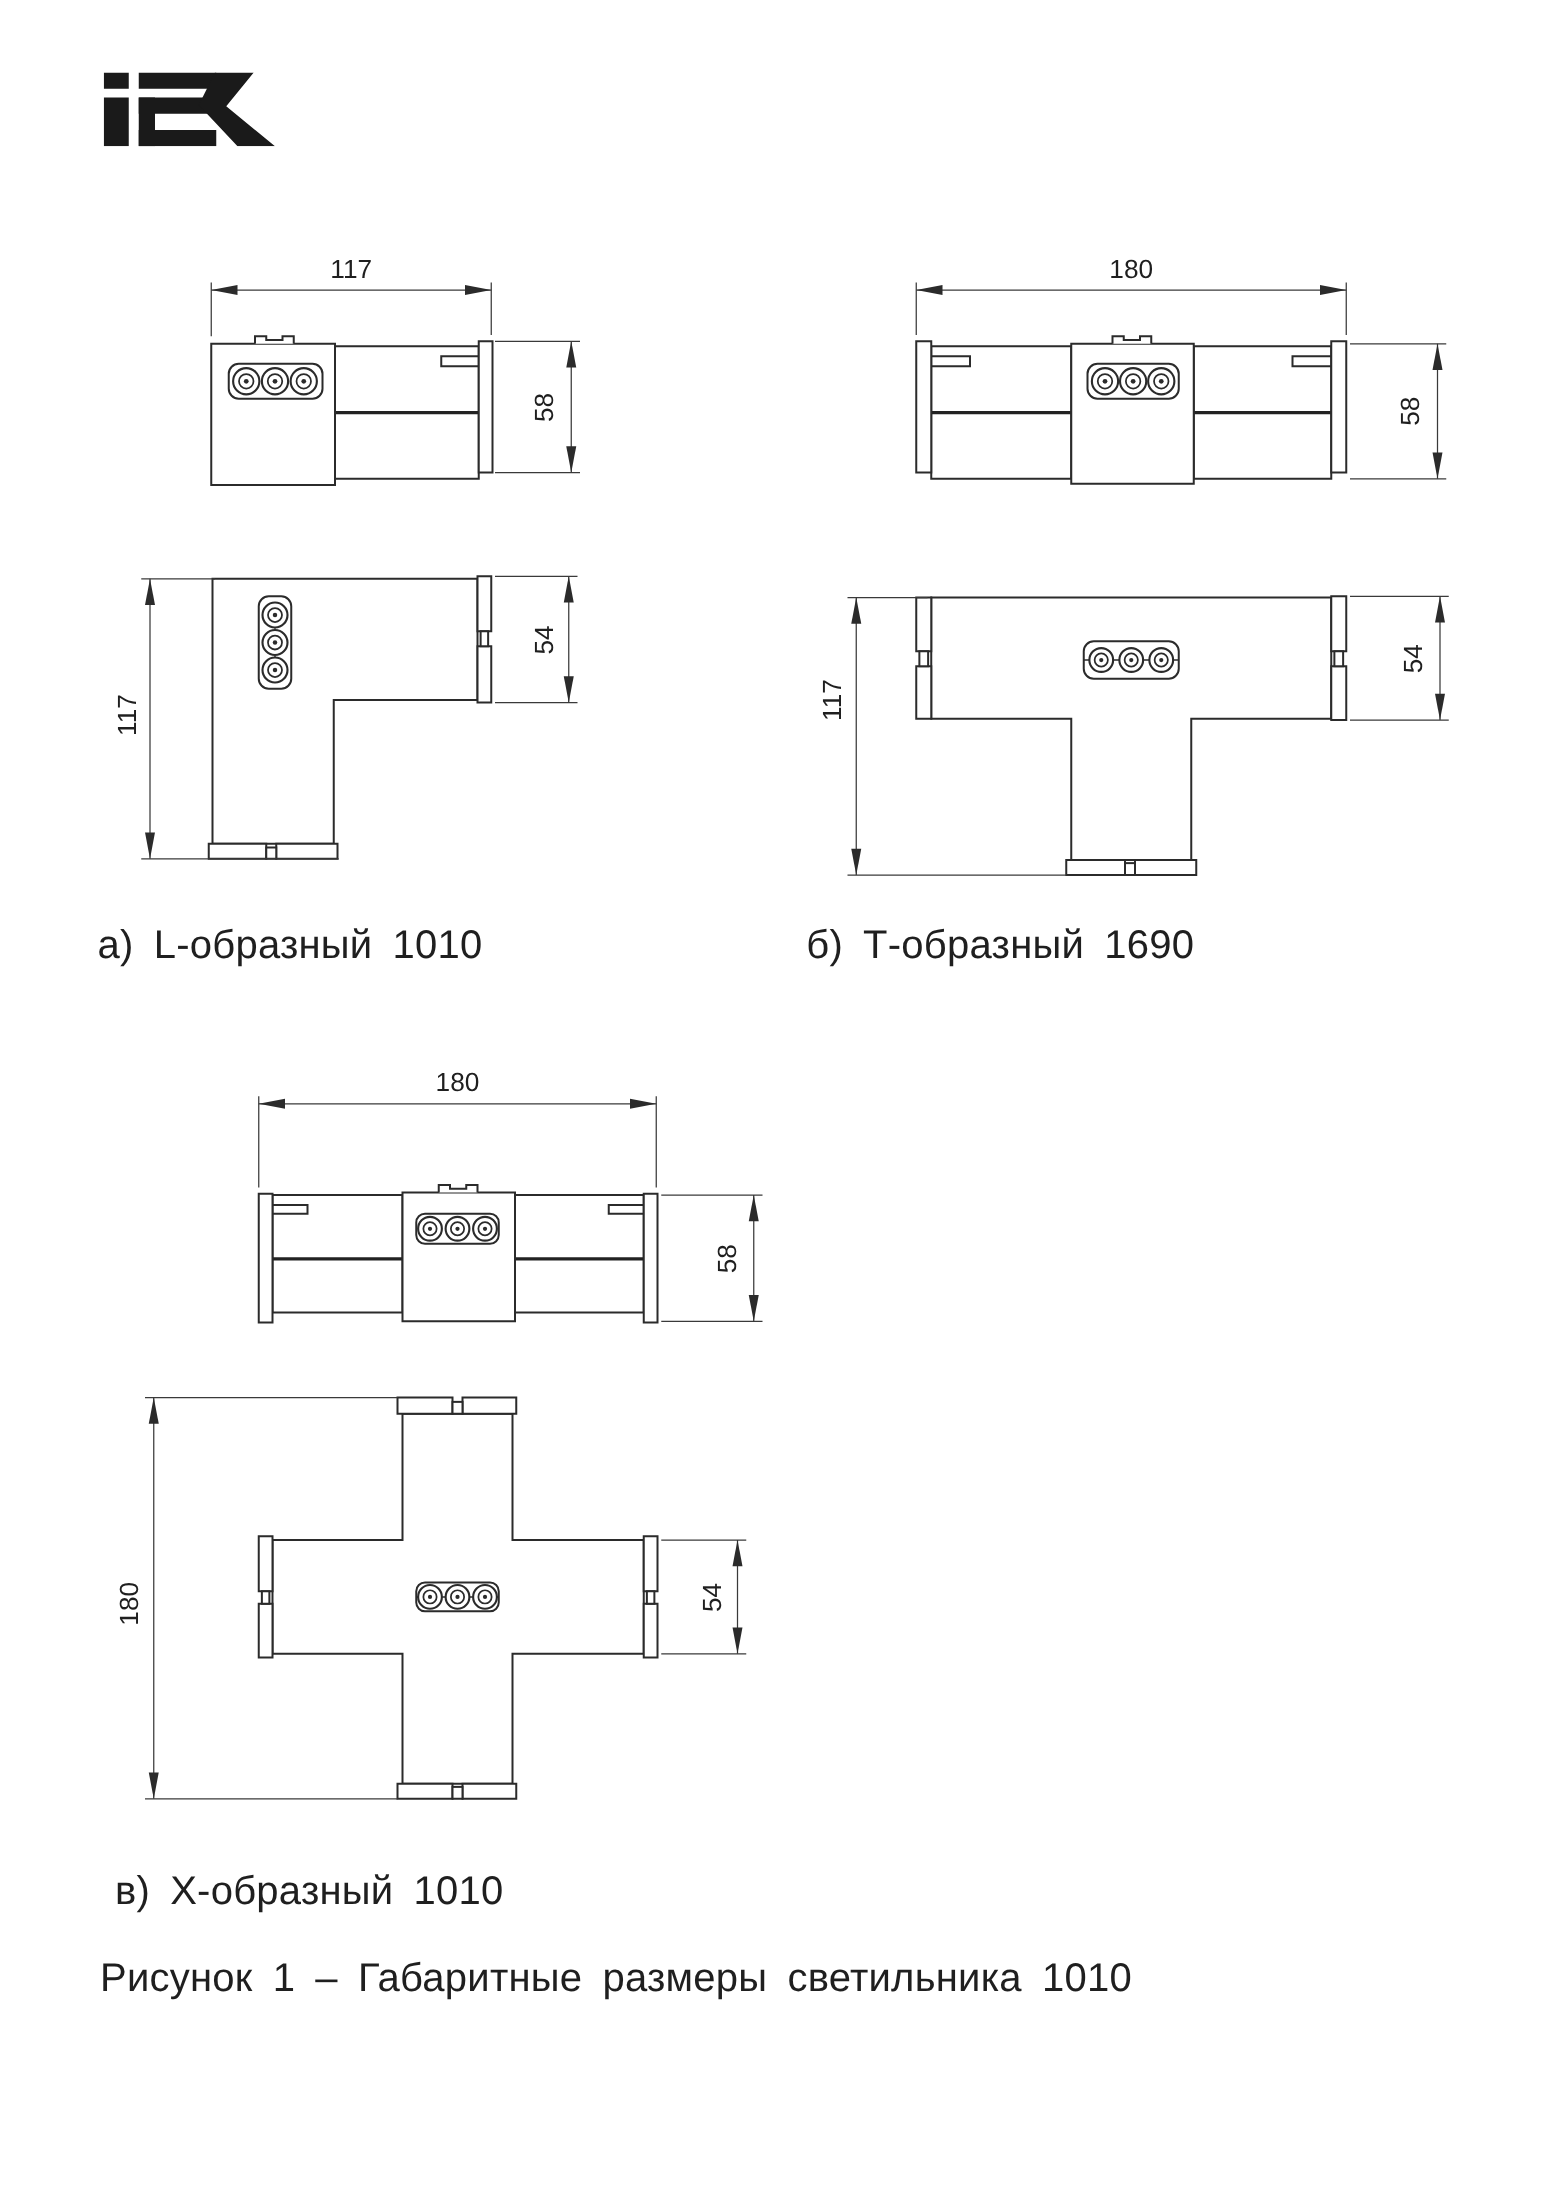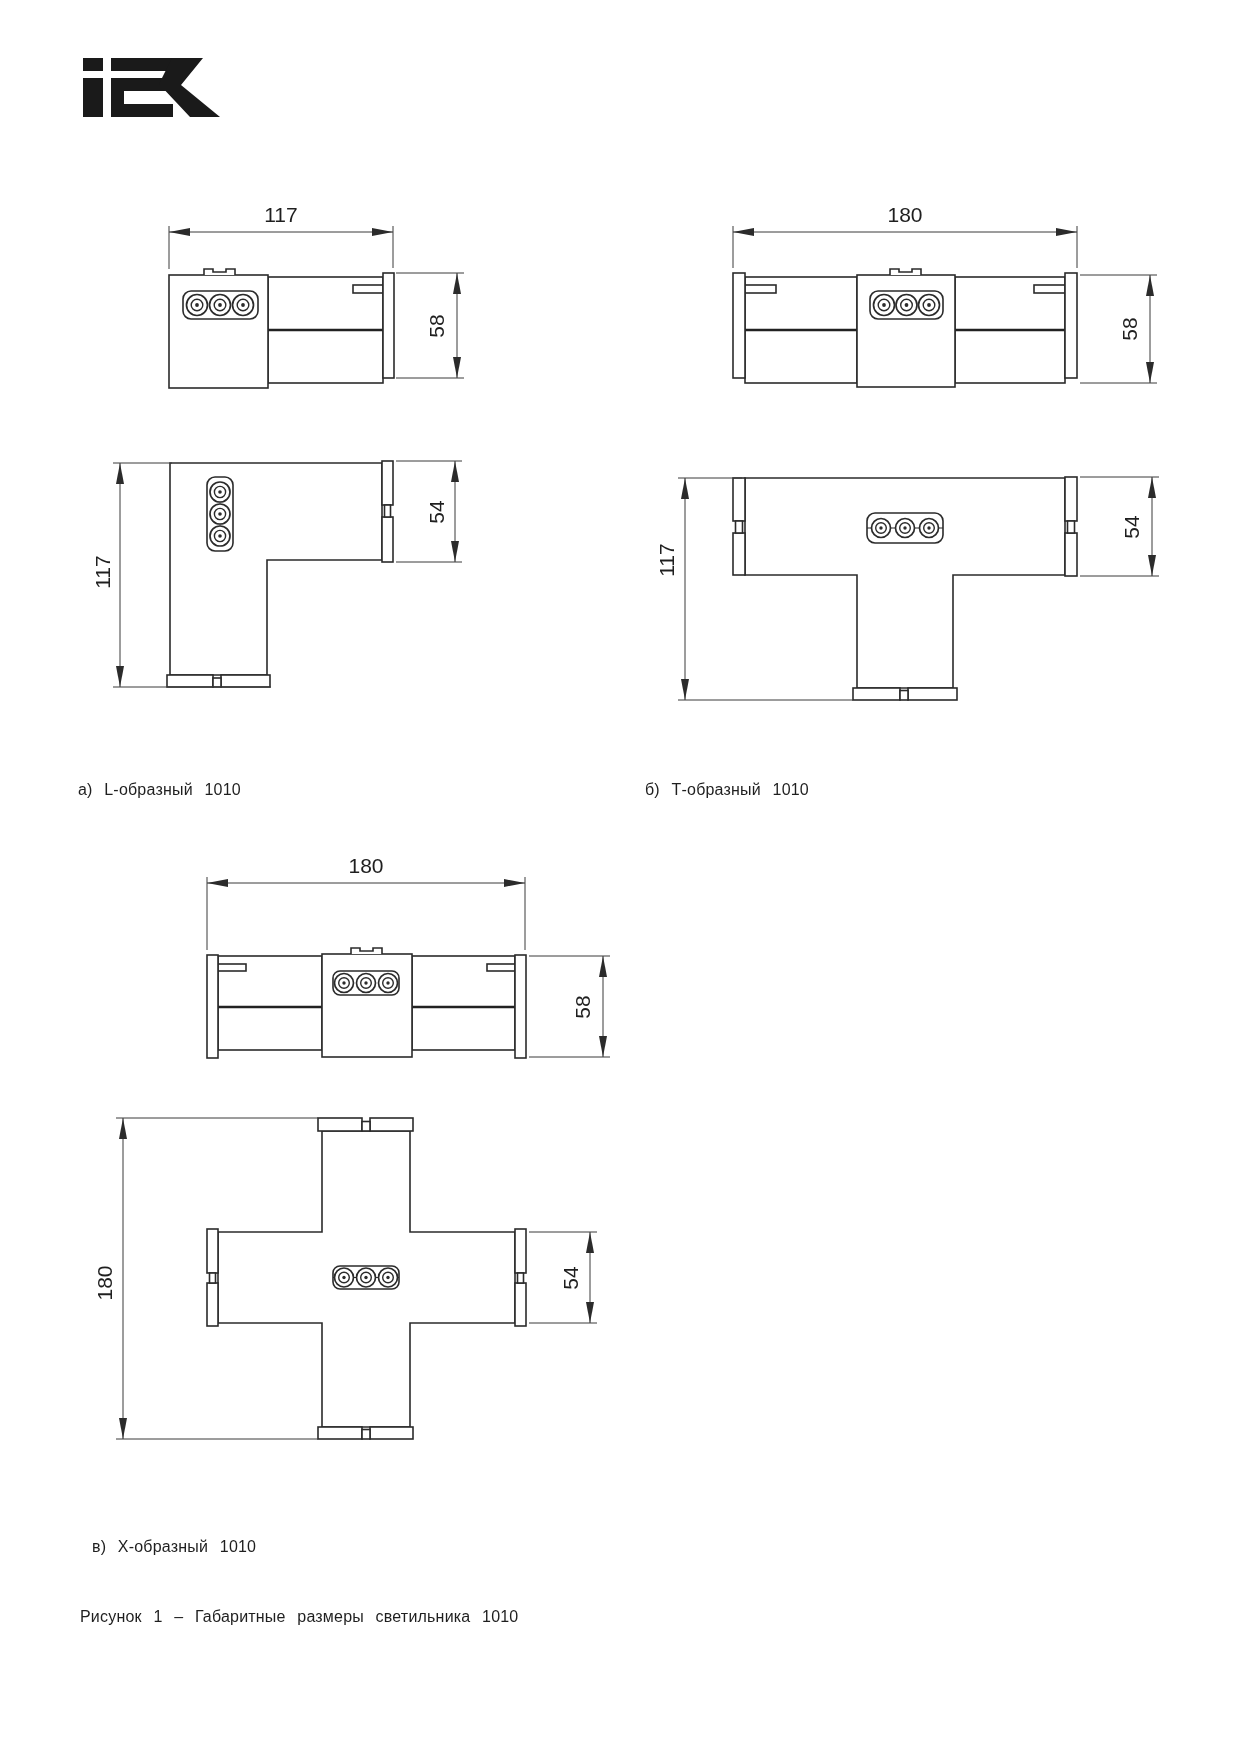--- a/index.html
+++ b/index.html
@@ -18,22 +18,22 @@
   .a  { fill:#2b2b2b; stroke:none; }
   .c1 { fill:#ffffff; stroke:#2b2b2b; stroke-width:1.7; }
   .c2 { fill:#ffffff; stroke:#2b2b2b; stroke-width:1.4; }
   .c3 { fill:#2b2b2b; stroke:none; }
   .tick { fill:none; stroke:#2b2b2b; stroke-width:1.2; }
   svg text.t {
     font-family:"Liberation Sans","DejaVu Sans",sans-serif;
     font-size:21px; fill:#1f1f1f; text-anchor:middle;
   }
   .caption {
-    position:absolute; font-size:16px; color:#1f1f1f;
-    word-spacing:7px; letter-spacing:0.2px; white-space:nowrap;margin-top:44px;
+    position:absolute; font-size:32px; color:#1f1f1f;
+    word-spacing:7px; letter-spacing:0.2px; white-space:nowrap;
   }
 </style>
 </head>
 <body>
 
 <div class="page">
 
   <div class="logo" aria-label="IEK">
     <svg width="144" height="59" viewBox="0 0 144 59">
       <g fill="#1a1a1a">
@@ -293,17 +293,17 @@
         <line class="d" x1="529" y1="1323" x2="597" y2="1323"></line>
         <line class="d" x1="590" y1="1232" x2="590" y2="1323"></line>
         <polygon class="a" points="590,1232 586,1253 594,1253"></polygon>
         <polygon class="a" points="590,1323 586,1302 594,1302"></polygon>
         <text class="t" x="570" y="1278" dominant-baseline="central" transform="rotate(-90 570 1278)">54</text>
       </g>
     </g>
   </svg>
 
   <div class="caption" style="left:78px;  top:737px;">а) L-образный 1010</div>
-  <div class="caption" style="left:645px; top:737px;">б) Т-образный 1010</div>
+  <div class="caption" style="left:645px; top:737px;">б) Т-образный 1690</div>
   <div class="caption" style="left:92px;  top:1494px;">в) X-образный 1010</div>
   <div class="caption" style="left:80px;  top:1564px;text-align:center;">Рисунок 1 – Габаритные размеры светильника 1010</div>
 
 </div>
 
 </body></html>

